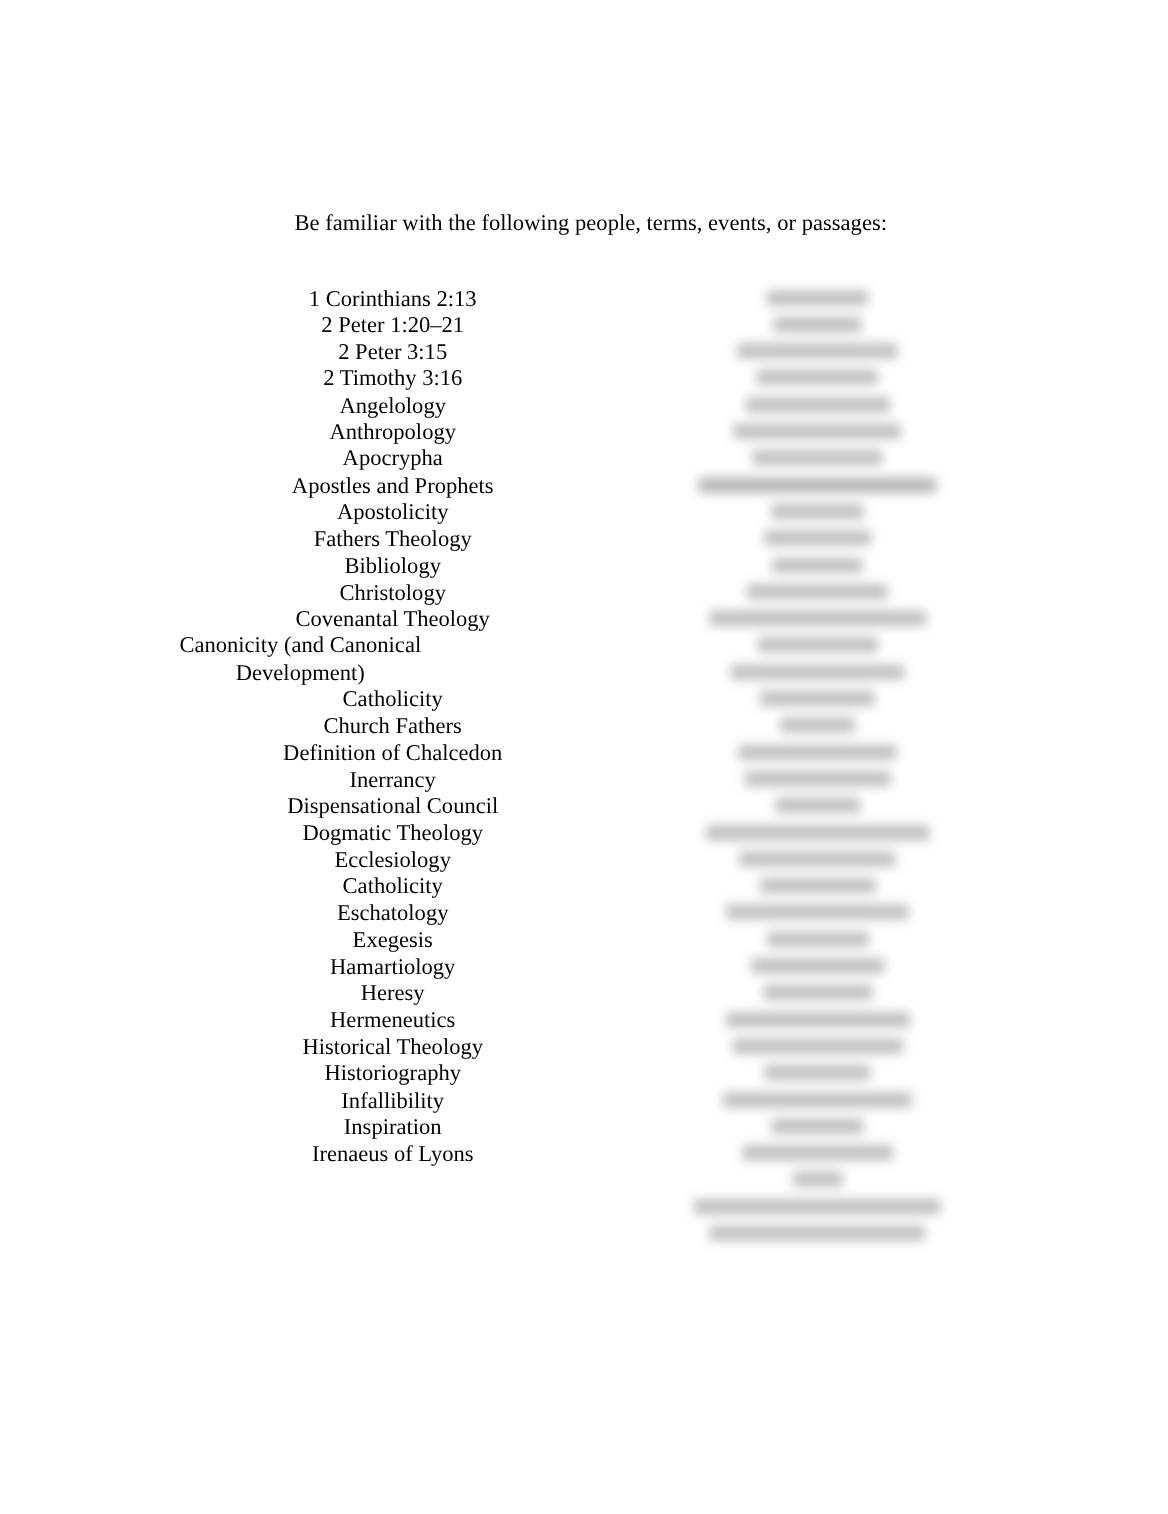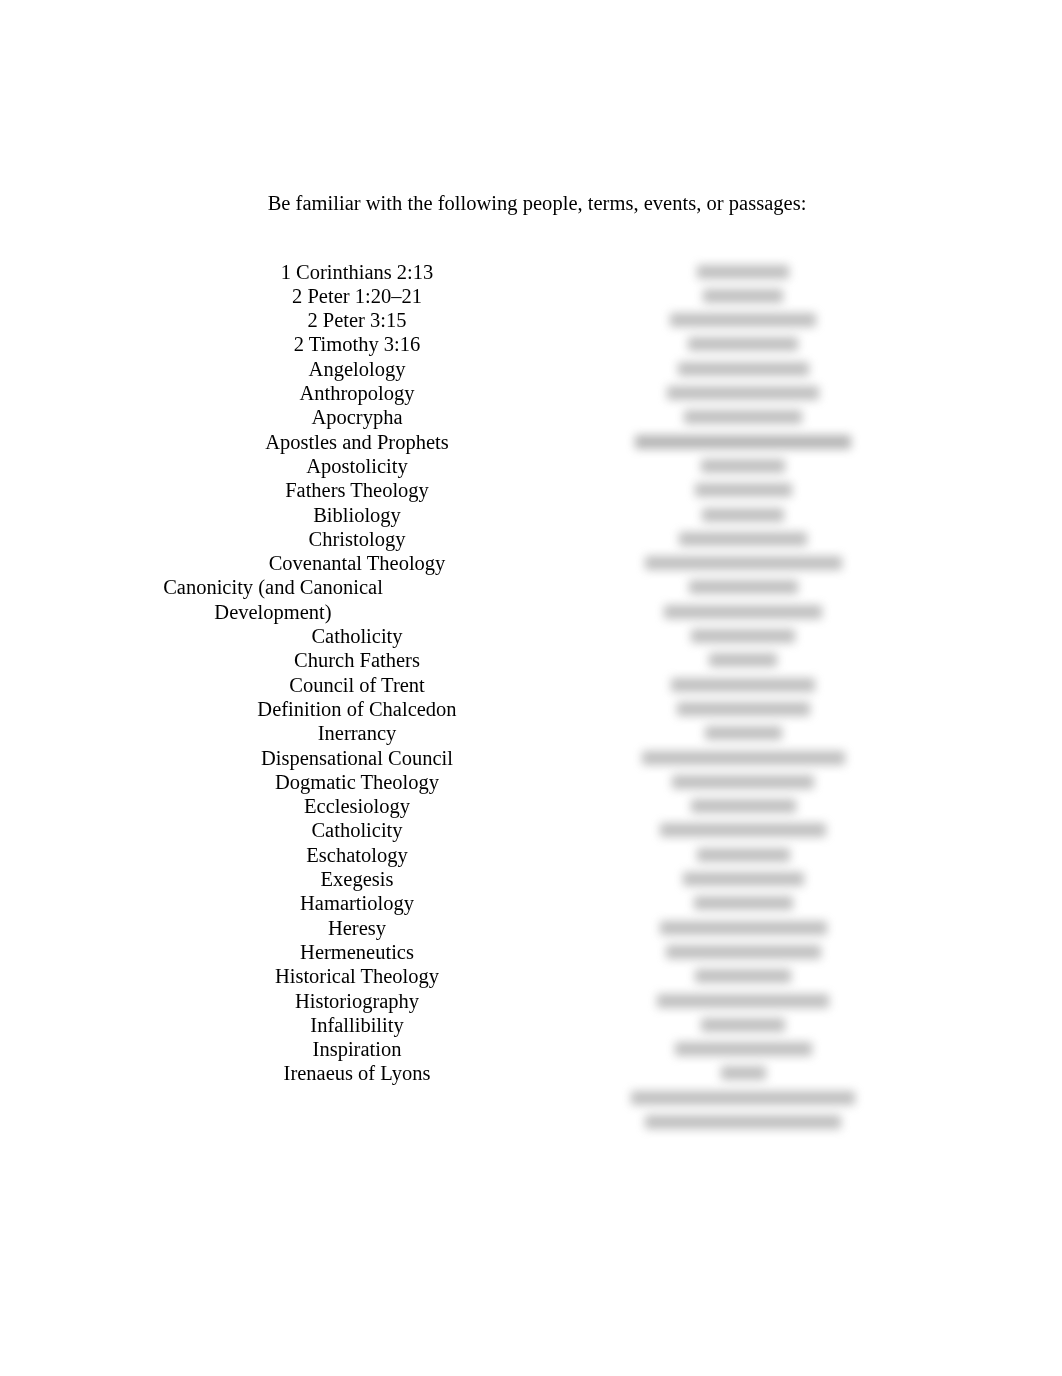--- a/index.html
+++ b/index.html
@@ -100,21 +100,20 @@
           <div class="item">Apocrypha</div>
           <div class="item">Apostles and Prophets</div>
           <div class="item">Apostolicity</div>
           <div class="item">Fathers Theology</div>
           <div class="item">Bibliology</div>
           <div class="item">Christology</div>
           <div class="item">Covenantal Theology</div>
           <div class="item wrap">Canonicity (and Canonical Development)</div>
           <div class="item">Catholicity</div>
           <div class="item">Church Fathers</div>
-          <div class="item">Council of Trent</div>
           <div class="item">Definition of Chalcedon</div>
           <div class="item">Inerrancy</div>
           <div class="item">Dispensational Council</div>
           <div class="item">Dogmatic Theology</div>
           <div class="item">Ecclesiology</div>
           <div class="item">Catholicity</div>
           <div class="item">Eschatology</div>
           <div class="item">Exegesis</div>
           <div class="item">Hamartiology</div>
           <div class="item">Heresy</div>

